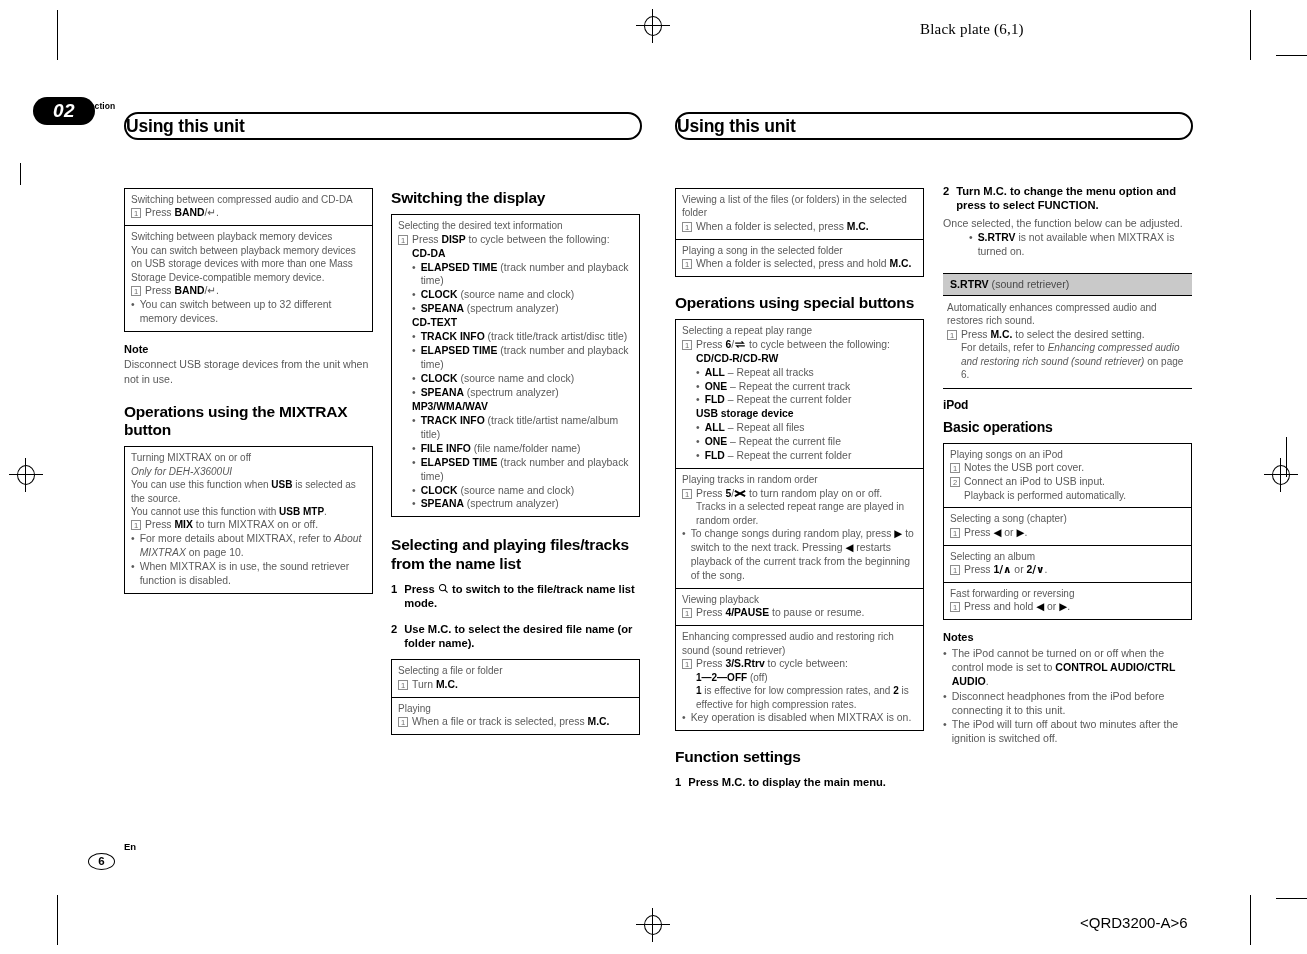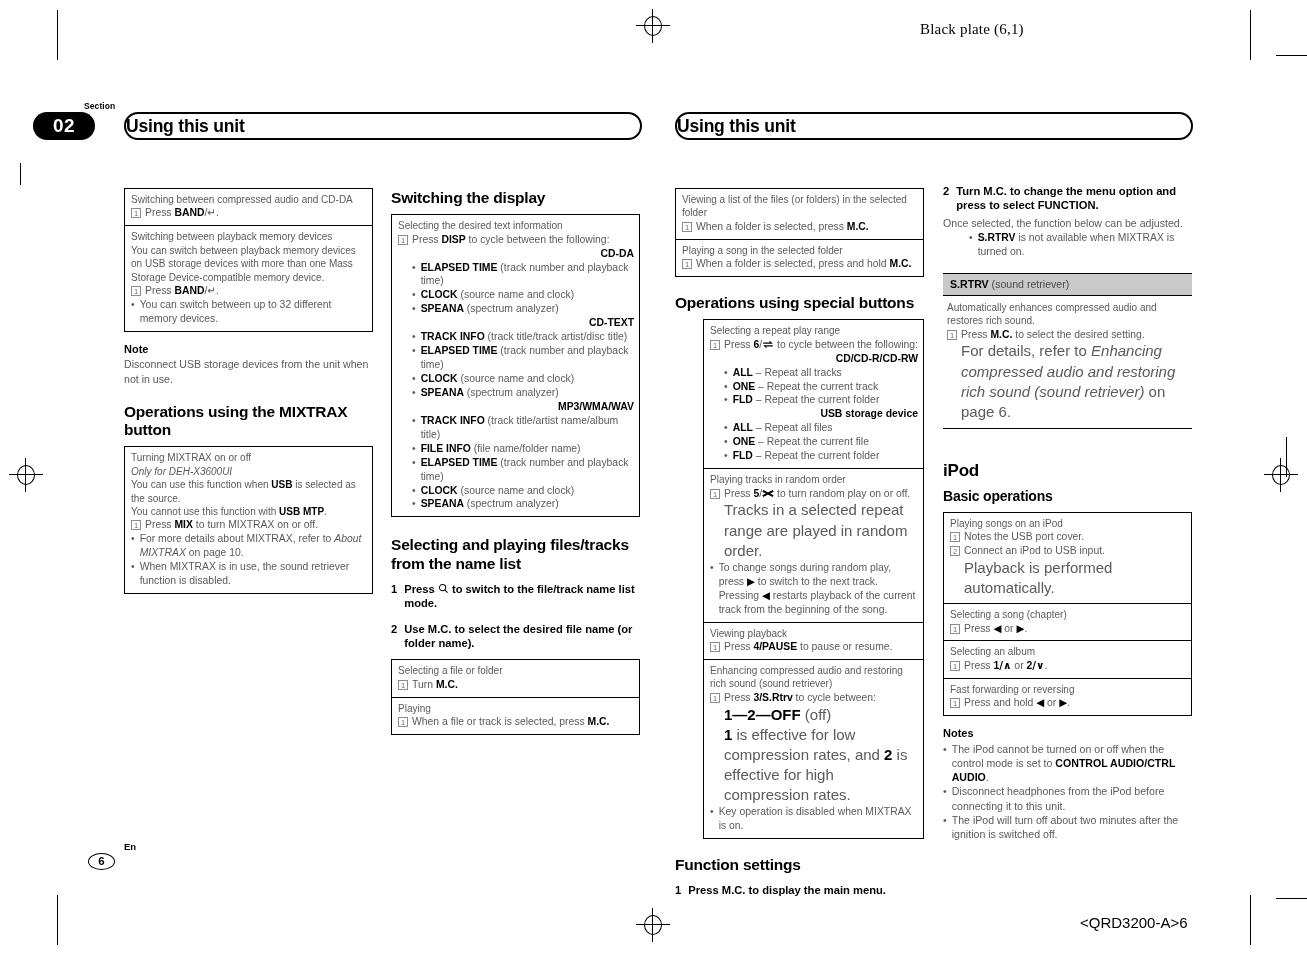--- a/index.html
+++ b/index.html
@@ -91,26 +91,26 @@
           display: flex; align-items: flex-start; gap: 4px; }
   .stepnum {
     flex: 0 0 auto; display: inline-block; width: 10px; height: 10px;
     border: 1px solid #8c8c8c; color: #6e6e6e; font-size: 7.5px;
     line-height: 9px; text-align: center; box-sizing: border-box;
     margin-top: 2px; font-family: "Liberation Sans", sans-serif;
   }
   .steptext { flex: 1 1 auto; }
 
   .subhead { font-size: 10.4px; font-weight: bold; color: #000;
-             margin-left: 14px; line-height: 1.34; text-align: right; }
+             margin-left: 14px; line-height: 1.34; }
   .bullet { font-size: 10.4px; color: #5a5a5a; line-height: 1.34;
             display: flex; gap: 5px; }
   .bullet .dot { flex: 0 0 auto; }
   .bullet.indent { margin-left: 14px; }
-  .cont { font-size: 15px; color: #5a5a5a; line-height: 1.34; margin-left: 14px; }
+  .cont { font-size: 10px; color: #5a5a5a; line-height: 1.34; margin-left: 14px; }
 
   
   .procstep {
     font-size: 11.2px; font-weight: bold; line-height: 1.28;
     margin: 0 0 3px 0; display: flex; gap: 7px;
   }
   .procstep .n { flex: 0 0 auto; }
 
   
   .para { font-size: 10.6px; color: #5a5a5a; line-height: 1.34; }
@@ -170,21 +170,21 @@
   <div class="cropline" style="left:1250px; top:895px; width:1px; height:50px;"></div>
   <div class="cropline" style="left:1276px; top:55px; width:31px; height:1px;"></div>
   <div class="cropline" style="left:1276px; top:898px; width:31px; height:1px;"></div>
   <div class="cropline" style="left:20px; top:163px; width:1px; height:22px;"></div>
   <div class="cropline" style="left:1286px; top:437px; width:1px; height:40px;"></div>
 
   <div class="blackplate" style="left:920px; top:21px;">Black plate (6,1)</div>
   <div class="qrd" style="left:1080px; top:914px;">&lt;QRD3200-A&gt;6</div>
 
   <div class="section-label" style="left:84px; top:101px;">Section</div>
-  <div class="section-badge" style="left:33px; top:112px;">02</div>
+  <div class="section-badge" style="left:33px; top:97px;font-style:italic;">02</div>
 
   <div class="head-pill" style="left:124px; top:112px; width:518px;">
     <span>Using this unit</span>
   </div>
   <div class="head-pill" style="left:675px; top:112px; width:518px;">
     <span>Using this unit</span>
   </div>
 
   <div class="col" style="left:124px; top:188px;">
 
@@ -352,21 +352,21 @@
         <div class="ttl">Playing a song in the selected folder</div>
         <div class="step">
           <span class="stepnum">1</span>
           <span class="steptext"><span>When a folder is selected, press and hold </span><b class="bb">M.C.</b></span>
         </div>
       </div>
     </div>
 
     <h2 class="h-major" style="margin-top:17px;">Operations using special buttons</h2>
 
-    <div class="optable" style="margin-top:4px;margin-left:28px;">
+    <div class="optable" style="margin-top:4px;">
 
       <div class="oprow">
         <div class="ttl">Selecting a repeat play range</div>
         <div class="step">
           <span class="stepnum">1</span>
           <span class="steptext"><span>Press </span><b class="bb">6</b><span>/</span><svg class="ico-sm" width="12" height="9" viewBox="0 0 14 10">
                 <path d="M2 3.4 H11 L9.2 1.7 M12 6.6 H3 L4.8 8.3" fill="none" stroke="#000" stroke-width="1.25" stroke-linecap="square"></path>
               </svg><span> to cycle between the following:</span></span>
         </div>
         <div class="subhead">CD/CD-R/CD-RW</div>
@@ -460,21 +460,21 @@
       <div class="fnbody">
         <div class="ttl">Automatically enhances compressed audio and restores rich sound.</div>
         <div class="step">
           <span class="stepnum">1</span>
           <span class="steptext"><span>Press </span><b class="bb">M.C.</b><span> to select the desired setting.</span></span>
         </div>
         <div class="cont"><span>For details, refer to </span><i>Enhancing compressed audio and restoring rich sound (sound retriever)</i><span> on page 6.</span></div>
       </div>
     </div>
 
-    <h2 class="h-major" style="margin-top:32px; font-size:17px;">iPod</h2>
+    <h2 class="h-major" style="margin-top:9px; font-size:12px;">iPod</h2>
     <h3 class="h-minor" style="margin-top:5px;">Basic operations</h3>
 
     <div class="optable" style="margin-top:4px;">
       <div class="oprow">
         <div class="ttl">Playing songs on an iPod</div>
         <div class="step">
           <span class="stepnum">1</span>
           <span class="steptext">Notes the USB port cover.</span>
         </div>
         <div class="step">

